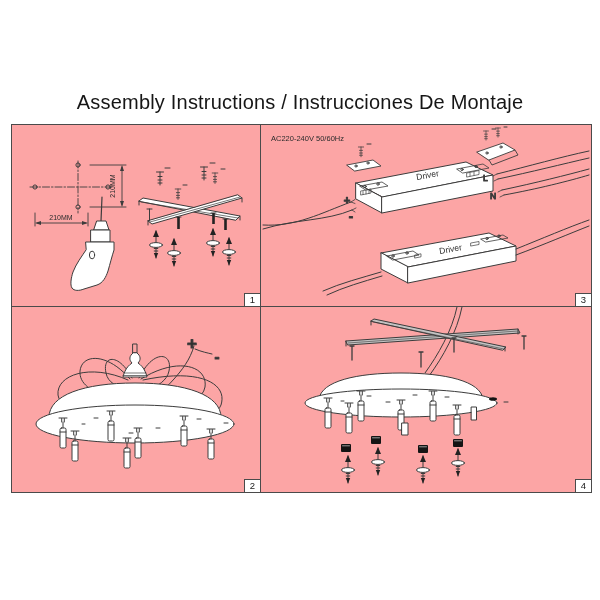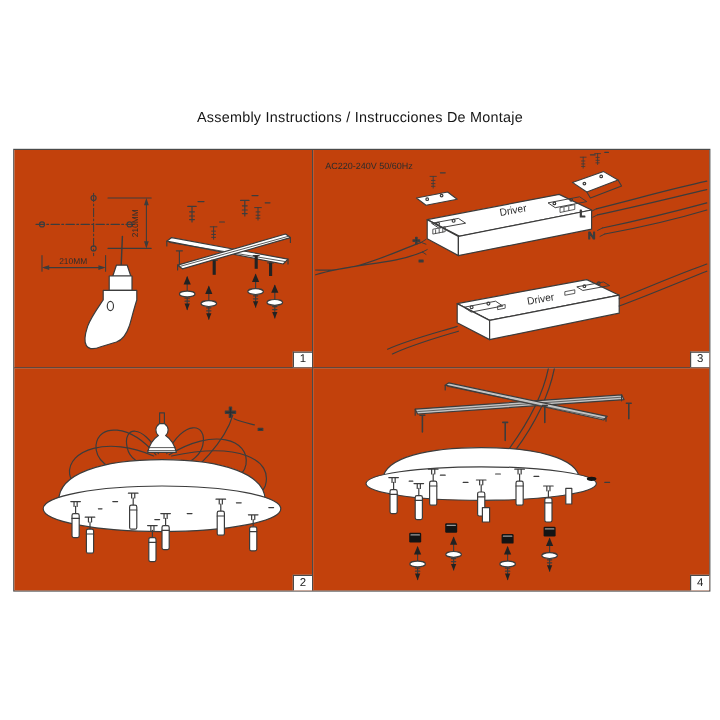--- a/index.html
+++ b/index.html
@@ -1,22 +1,22 @@
 <!DOCTYPE html>
 <html><head>
 <meta charset="utf-8">
 <style>
   html,body{margin:0;padding:0;background:#e8e8e8;}
   .sheet{position:relative;width:600px;height:600px;background:#ffffff;overflow:hidden;
          font-family:"Liberation Sans",sans-serif;color:#1c1c1c;}
   .title{position:absolute;left:0;top:91px;width:100%;text-align:center;
-         font-size:12px;letter-spacing:.2px;color:#161616;}
+         font-size:20px;letter-spacing:.2px;color:#161616;}
   .grid{position:absolute;left:11px;top:124px;width:581px;height:369px;
         border:1px solid #4a4a4a;box-sizing:border-box;}
-  .panel{position:absolute;box-sizing:border-box;background:#c2410c;}
+  .panel{position:absolute;box-sizing:border-box;background:#fca5a5;}
   .p1{left:0;top:0;width:249px;height:182px;border-right:1px solid #4a4a4a;border-bottom:1px solid #4a4a4a;}
   .p3{left:249px;top:0;width:330px;height:182px;border-bottom:1px solid #4a4a4a;}
   .p2{left:0;top:182px;width:249px;height:185px;border-right:1px solid #4a4a4a;}
   .p4{left:249px;top:182px;width:330px;height:185px;}
   .panel svg{position:absolute;left:0;top:0;}
   .num{position:absolute;right:0;bottom:0;width:15px;height:12px;background:#fff;
        border:1px solid #4a4a4a;border-right:none;border-bottom:none;
        font-size:9.5px;line-height:12px;text-align:center;color:#222;}
   svg text{font-family:"Liberation Sans",sans-serif;fill:#2c2c2c;}
   .defs{position:absolute;width:0;height:0;}

